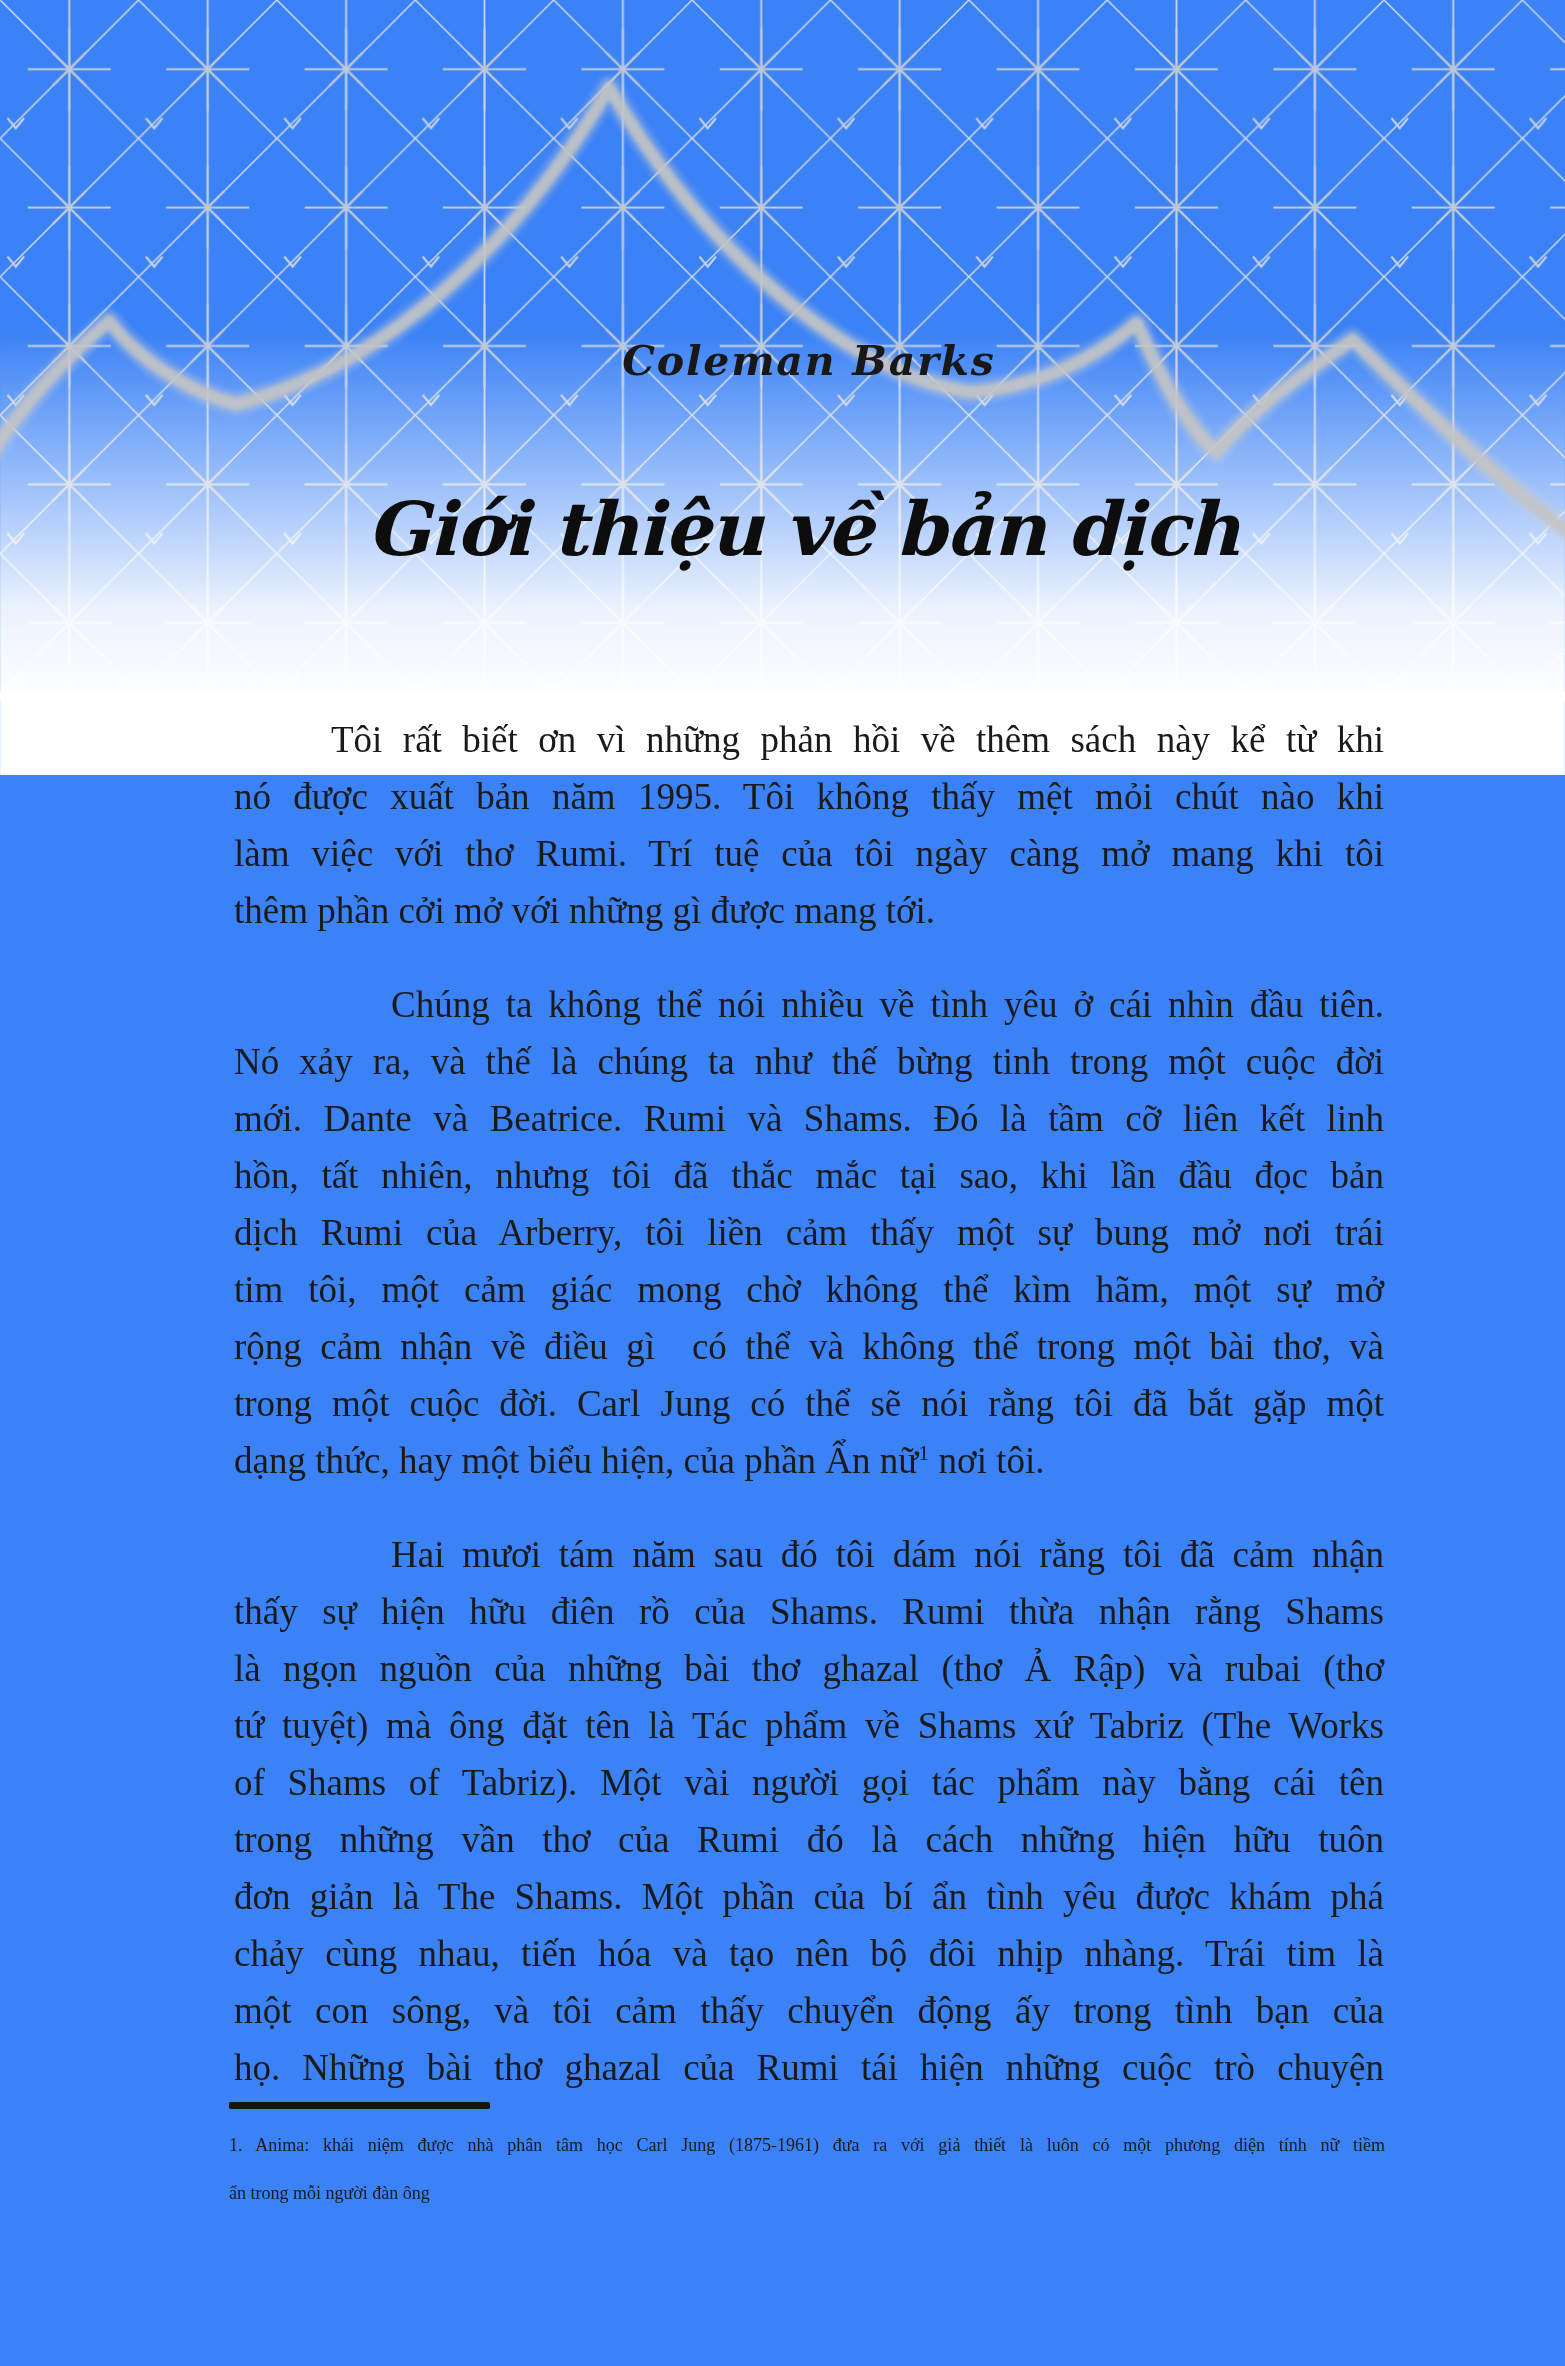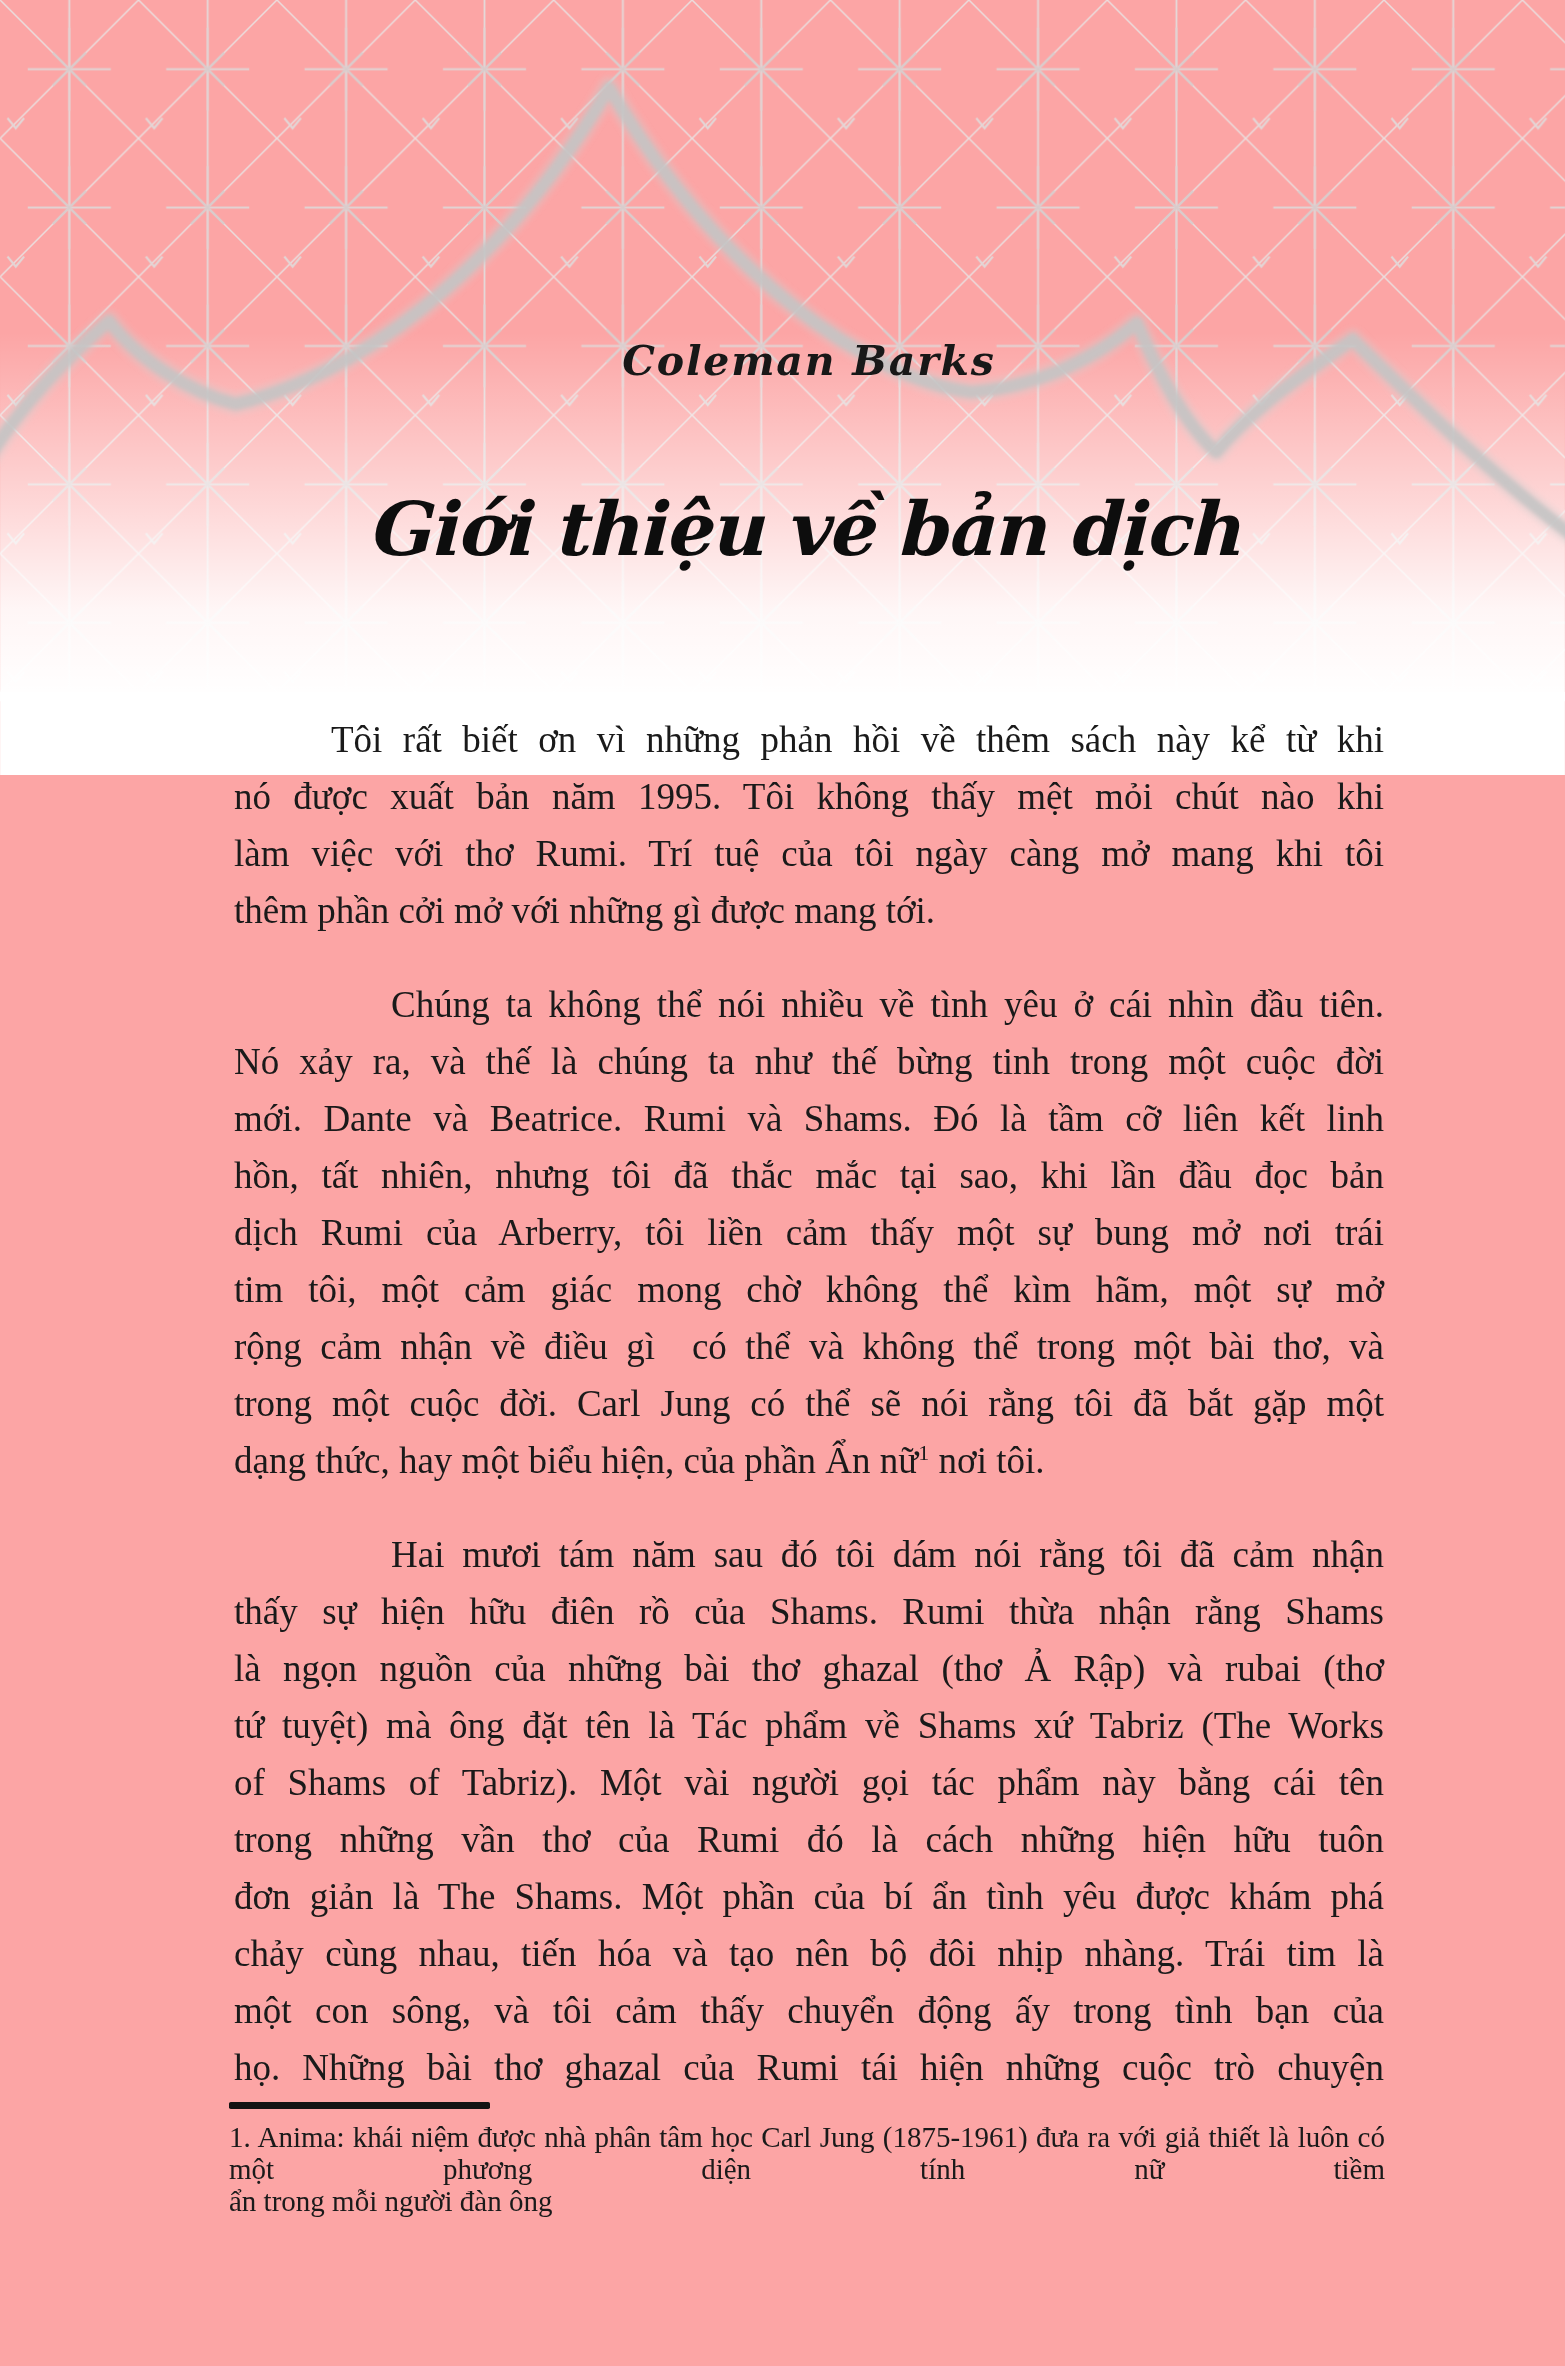--- a/index.html
+++ b/index.html
@@ -1,20 +1,20 @@
 <!DOCTYPE html>
 <html style="font-size:14.8px"><head>
 <meta charset="utf-8">
 <style>
   html,body{margin:0;padding:0;background:#e8e8e8;}
   .page{
     position:relative;
     width:1565px;height:2366px;
     margin:0 auto;
-    background:#fca5a5;
+    background:#3b82f6;
     overflow:hidden;
     font-family:"Liberation Serif","DejaVu Serif",serif;
     color:#1a1a1a;
   }
   .ornament{position:absolute;top:0;left:0;z-index:0;}
   .signature{
     position:absolute;left:234px;top:334px;width:1150px;z-index:2;
     text-align:center;
     font-family:"DejaVu Serif",serif;
     font-style:italic;font-weight:600;
@@ -47,21 +47,21 @@
   .it{}
   sup{font-size:22px;line-height:0;vertical-align:super;}
   .footnote{
     position:absolute;left:229px;top:2102px;width:1156px;z-index:2;
   }
   .footnote-rule{
     width:261px;height:6.5px;background:#131313;margin-bottom:12px;
     border-radius:1.8px;
   }
   .fline{
-    font-size:29px;line-height:32px;
+    font-size:18px;line-height:48px;
     text-align:justify;text-align-last:justify;
     -moz-text-align-last:justify;
   }
   .fline.last{text-align-last:left;-moz-text-align-last:left;}
 </style>
 </head>
 <body>
 
 <div class="page">
 

